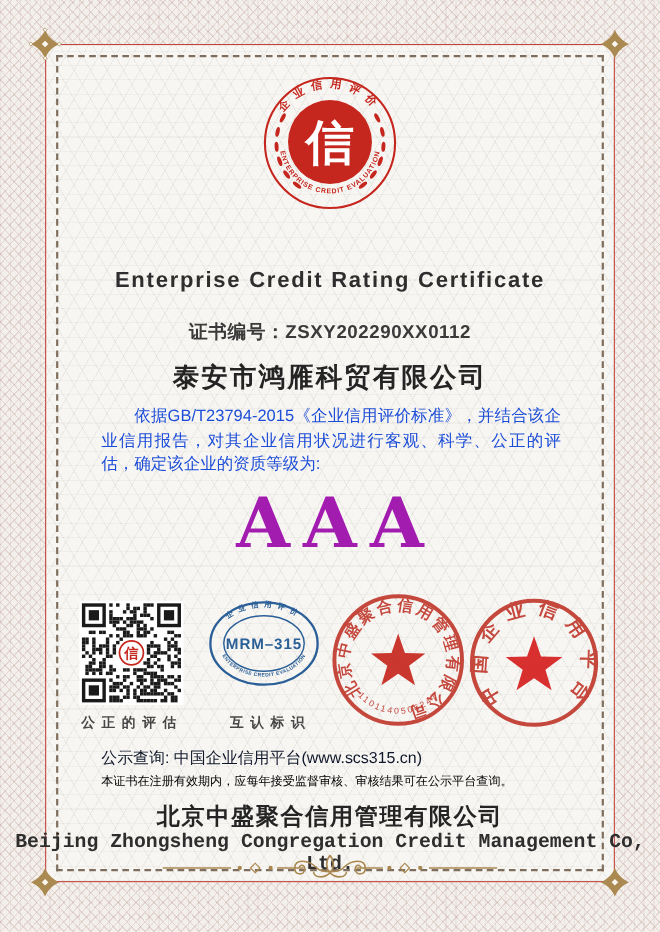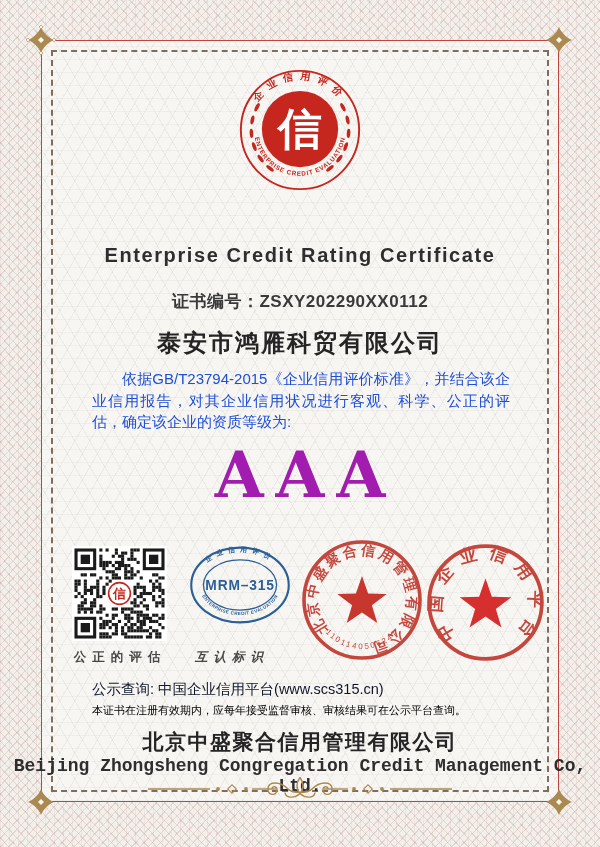--- a/index.html
+++ b/index.html
@@ -53,21 +53,21 @@
 
   .dates{left:90px;right:64px;top:515px;display:flex;justify-content:space-between;
     font-size:15px;font-weight:bold;color:#383838;}
 
   .qr{left:72px;top:546px;width:95px;height:95px;}
   .mrm{left:188px;top:543px;width:104px;height:84px;}
   .seal1{left:301px;top:539px;width:122px;height:122px;}
   .seal2{left:426px;top:543px;width:119px;height:119px;}
   .stamp-label{top:649px;font-size:12.5px;font-weight:bold;color:#474747;letter-spacing:6px;text-align:center;}
   .lbl-qr{left:62px;width:116px;}
-  .lbl-mrm{left:178px;width:108px;font-style:italic;}
+  .lbl-mrm{left:192px;width:108px;}
 
   .inq1{left:92px;top:680px;font-size:14.5px;color:#0f172a;}
   .inq2{left:92px;top:703px;font-size:11px;color:#000000;}
   .issuer-cn{top:728px;font-size:21px;font-weight:bold;color:#242424;letter-spacing:1.5px;}
   .issuer-en{top:756px;font-size:18px;font-weight:bold;color:#2e2e2e;
     font-family:"Liberation Mono","DejaVu Sans Mono",monospace;}
   .divider{left:130px;top:774px;width:340px;height:30px;}
 
   svg text{font-family:"Liberation Sans","DejaVu Sans",sans-serif;}
 </style>

